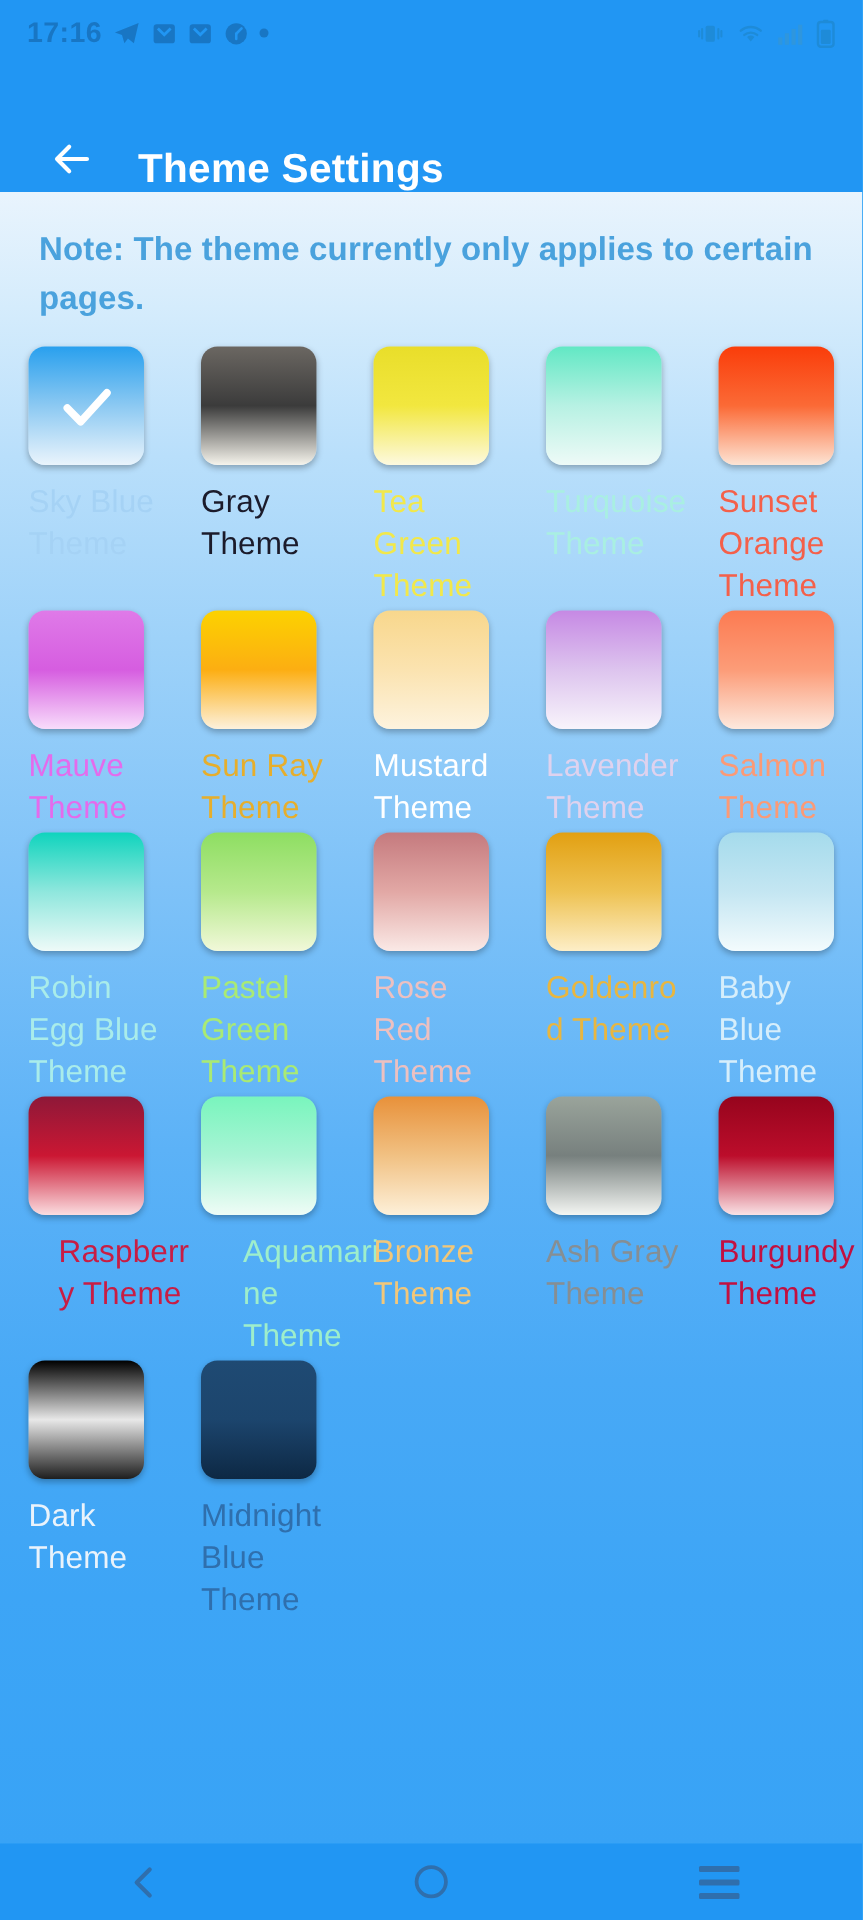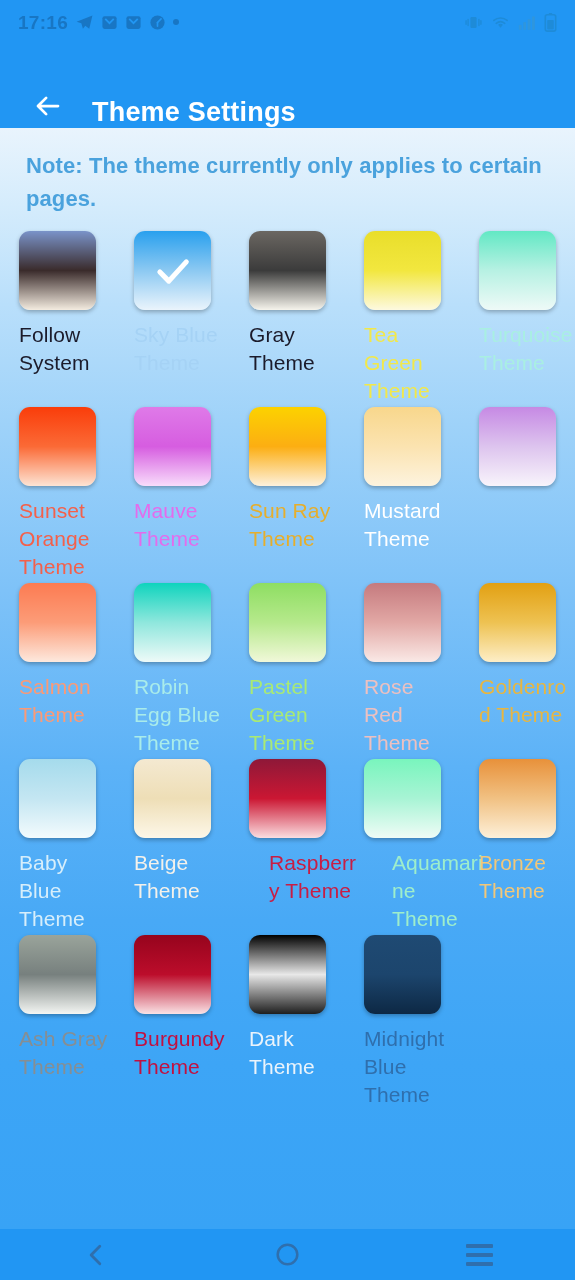--- a/index.html
+++ b/index.html
@@ -191,24 +191,20 @@
           <path d="M20 12H4M10.5 5.5 4 12l6.5 6.5" stroke="#ffffff" stroke-width="2.2" fill="none" stroke-linecap="round" stroke-linejoin="round"></path>
         </svg>
     </div>
     <div class="appbar-title">Theme Settings</div>
   </div>
 
   <div class="content">
     <div class="note">Note: The theme currently only applies to certain pages.</div>
     <div class="grid" id="theme-grid">
         <div class="cell">
-          <div class="swatch" style="background: linear-gradient(rgb(122, 147, 201) 0%, rgb(58, 43, 43) 50%, rgb(244, 236, 224) 100%);"></div>
-          <div class="label" style="color: rgb(27, 27, 43);">Follow System</div>
-        </div>
-        <div class="cell">
           <div class="swatch" style="background: linear-gradient(rgb(41, 160, 238) 0%, rgb(140, 201, 242) 50%, rgb(234, 244, 252) 100%);">
             <svg class="check" viewBox="0 0 24 24">
               <path d="M4.5 12.6 9.6 17.8 19.6 6.8" stroke="#ffffff" stroke-width="2.9" fill="none" stroke-linecap="round" stroke-linejoin="round"></path>
             </svg>
           </div>
           <div class="label" style="color: rgb(165, 210, 245);">Sky Blue Theme</div>
         </div>
         <div class="cell">
           <div class="swatch" style="background: linear-gradient(rgb(107, 103, 98) 0%, rgb(59, 59, 59) 50%, rgb(246, 244, 236) 100%);"></div>
           <div class="label" style="color: rgb(27, 27, 43);">Gray Theme</div>
@@ -232,20 +228,21 @@
         <div class="cell">
           <div class="swatch" style="background: linear-gradient(rgb(252, 210, 0) 0%, rgb(252, 174, 18) 50%, rgb(253, 241, 220) 100%);"></div>
           <div class="label" style="color: rgb(230, 174, 44);">Sun Ray Theme</div>
         </div>
         <div class="cell">
           <div class="swatch" style="background: linear-gradient(rgb(248, 215, 140) 0%, rgb(251, 227, 176) 50%, rgb(253, 243, 222) 100%);"></div>
           <div class="label" style="color: rgb(255, 255, 255);">Mustard Theme</div>
         </div>
         <div class="cell">
           <div class="swatch" style="background: linear-gradient(rgb(198, 137, 228) 0%, rgb(221, 196, 238) 50%, rgb(248, 244, 251) 100%);"></div>
+          <div class="label" style="color: rgb(223, 210, 238);">Lavender Theme</div>
         </div>
         <div class="cell">
           <div class="swatch" style="background: linear-gradient(rgb(252, 123, 82) 0%, rgb(252, 156, 120) 50%, rgb(253, 233, 222) 100%);"></div>
           <div class="label" style="color: rgb(251, 154, 118);">Salmon Theme</div>
         </div>
         <div class="cell">
           <div class="swatch" style="background: linear-gradient(rgb(15, 212, 189) 0%, rgb(143, 231, 221) 50%, rgb(238, 250, 248) 100%);"></div>
           <div class="label" style="color: rgb(169, 236, 234);">Robin Egg Blue Theme</div>
         </div>
         <div class="cell">
@@ -256,24 +253,20 @@
           <div class="swatch" style="background: linear-gradient(rgb(197, 122, 126) 0%, rgb(226, 168, 165) 50%, rgb(250, 233, 230) 100%);"></div>
           <div class="label" style="color: rgb(237, 192, 192);">Rose Red Theme</div>
         </div>
         <div class="cell">
           <div class="swatch" style="background: linear-gradient(rgb(226, 160, 18) 0%, rgb(238, 194, 82) 50%, rgb(253, 238, 199) 100%);"></div>
           <div class="label" style="color: rgb(232, 182, 64);">Goldenrod Theme</div>
         </div>
         <div class="cell">
           <div class="swatch" style="background: linear-gradient(rgb(165, 219, 236) 0%, rgb(196, 230, 242) 50%, rgb(243, 251, 253) 100%);"></div>
           <div class="label" style="color: rgb(214, 238, 251);">Baby Blue Theme</div>
-        </div>
-        <div class="cell">
-          <div class="swatch" style="background: linear-gradient(rgb(244, 233, 209) 0%, rgb(238, 222, 182) 50%, rgb(253, 247, 232) 100%);"></div>
-          <div class="label" style="color: rgb(243, 241, 235);">Beige Theme</div>
         </div>
         <div class="cell">
           <div class="swatch" style="background: linear-gradient(rgb(142, 24, 56) 0%, rgb(203, 23, 51) 50%, rgb(251, 221, 224) 100%);"></div>
           <div class="label" style="color: rgb(200, 29, 68); margin-left: 20px;">Raspberry Theme</div>
         </div>
         <div class="cell">
           <div class="swatch" style="background: linear-gradient(rgb(121, 245, 189) 0%, rgb(168, 244, 213) 50%, rgb(239, 252, 246) 100%);"></div>
           <div class="label" style="color: rgb(158, 238, 203); margin-left: 28px;">Aquamarine Theme</div>
         </div>
         <div class="cell">

